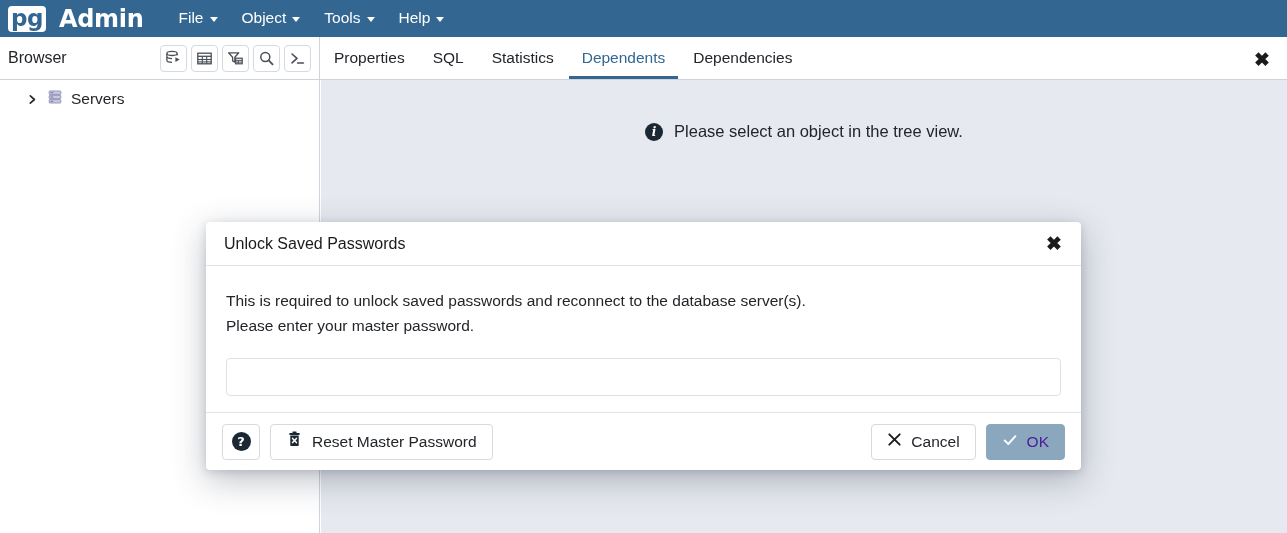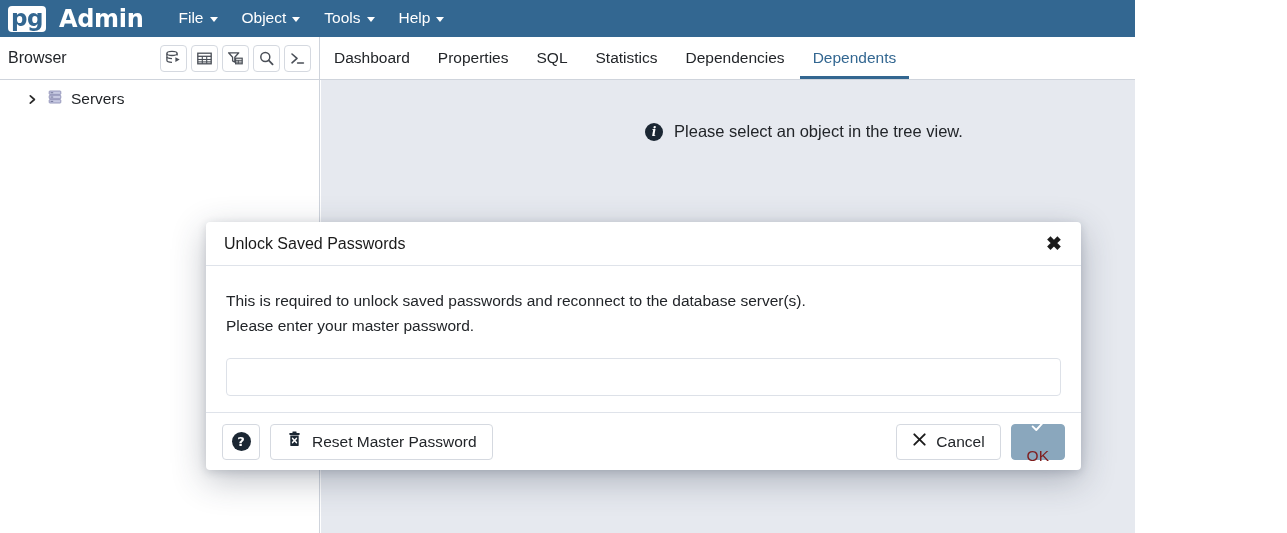--- a/index.html
+++ b/index.html
@@ -8,21 +8,21 @@
     margin: 0; padding: 0;
     width: 1287px; height: 533px;
     overflow: hidden;
     font-family: "Liberation Sans", sans-serif;
     background: #ffffff;
     -webkit-font-smoothing: antialiased;
   }
 
   #app {
     position: relative;
-    width: 1135px;
+    width: 1287px;
     height: 533px;
     background: #ffffff;
     overflow: hidden;
   }
 
   
   .menubar {
     position: absolute;
     top: 0; left: 0;
     width: 1287px; height: 37px;
@@ -293,22 +293,21 @@
     font-family: "Liberation Sans", sans-serif;
     white-space: nowrap;
   }
   .btn-icon-only {
     width: 38px;
     padding: 0;
   }
   .btn-primary {
     background: #8aa7bd;
     border-color: #8aa7bd;
-    color: #7f1d1d;
-    flex-direction: column;
+    color: #4c1d95;
   }
   .circle-glyph {
     width: 19px; height: 19px;
     border-radius: 50%;
     background: #1b2733;
     color: #ffffff;
     font-size: 13px;
     font-weight: bold;
     display: flex;
     align-items: center;
@@ -394,37 +393,34 @@
           <svg width="17" height="17" viewBox="0 0 17 17" aria-hidden="true">
             <polyline points="3,4 8,8.4 3,12.8" fill="none" stroke="#4a4f57" stroke-width="1.6" stroke-linecap="round" stroke-linejoin="round"></polyline>
             <line x1="8.6" y1="13.0" x2="14.4" y2="13.0" stroke="#4a4f57" stroke-width="1.6" stroke-linecap="round"></line>
           </svg>
         </div>
 
       </div>
     </div>
 
     <div class="tabs">
-      <div class="tab">
-        <span>Dashboard</span>
-      </div>
       <div class="tab">
         <span>Properties</span>
       </div>
       <div class="tab">
         <span>SQL</span>
       </div>
       <div class="tab">
         <span>Statistics</span>
       </div>
+      <div class="tab active">
+        <span>Dependents</span>
+      </div>
       <div class="tab">
         <span>Dependencies</span>
-      </div>
-      <div class="tab active">
-        <span>Dependents</span>
       </div>
     </div>
 
     <div class="tab-close">✖</div>
   </div>
 
   <div class="sidebar">
     <div class="tree-node">
       <span class="tree-chevron">
         <svg width="11" height="11" viewBox="0 0 11 11" aria-hidden="true">

